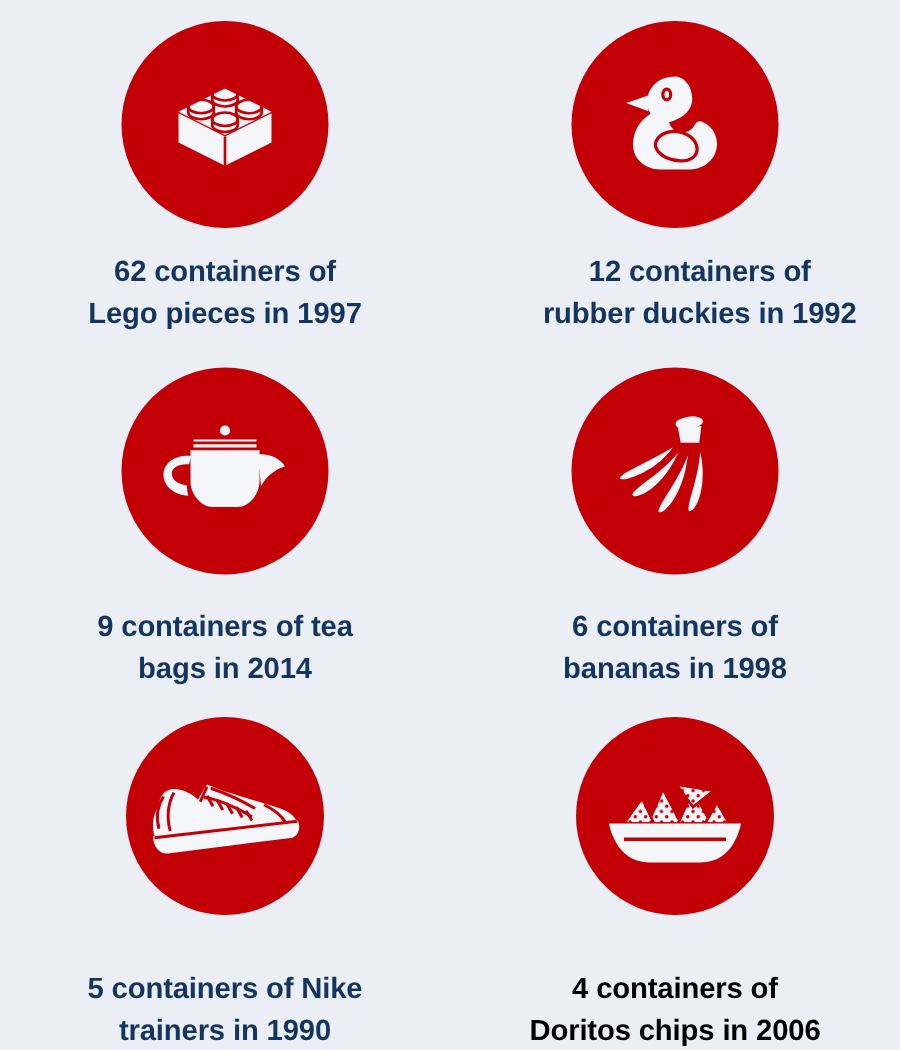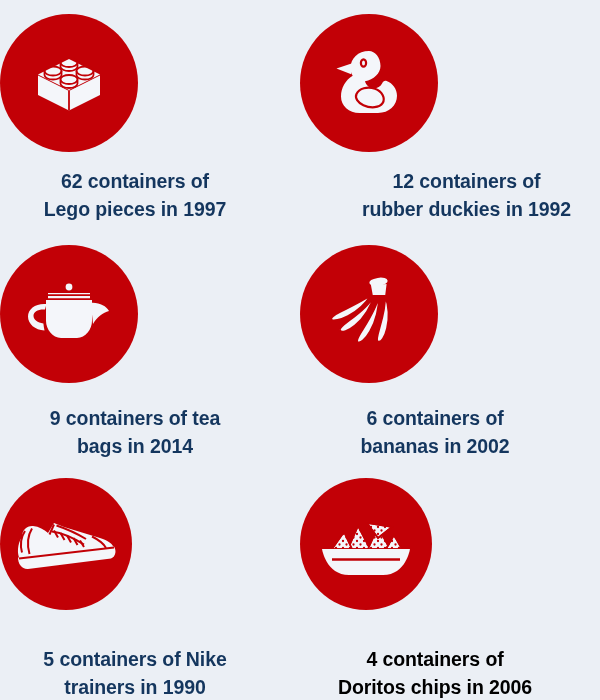--- a/index.html
+++ b/index.html
@@ -18,20 +18,21 @@
     width: 600px;
     height: 700px;
     display: grid;
     grid-template-columns: 1fr 1fr;
     grid-template-rows: 240px 230px 230px;
     box-sizing: border-box;
   }
   .cell {
     display: flex;
     flex-direction: column;
+    align-items: center;
     justify-content: flex-start;
     box-sizing: border-box;
   }
   .cell.r1 { padding-top: 14px; }
   .cell.r2 { padding-top: 5px; }
   .cell.r3 { padding-top: 8px; gap: 12px; }
 
   .badge {
     width: 138px;
     height: 138px;
@@ -184,21 +185,21 @@
                      C29.8 67 33 62.5 37 56 C44.5 44 51 33 53 22.5 Z"></path>
 
             <path d="M59 22.5 C62.5 32 63.5 45 61 55.5 C59 64 55 70 52 68.5
                      C49.8 67.4 51.5 62 53.5 55 C57 43 59.5 32 59 22.5 Z"></path>
           </g>
         </svg>
       </span>
     </div>
     <div class="caption" style="color: rgb(20, 54, 94);">
       <div>6 containers of</div>
-      <div>bananas in 2002</div>
+      <div>bananas in 1998</div>
     </div>
   </div>
 
   <div class="cell r3">
     <div class="badge" style="background: rgb(194, 0, 6);">
       <span>
         <svg width="104" height="62" viewBox="0 0 104 62" aria-hidden="true">
           <g fill="#F4F6FA">
 
             <path d="M8 24 C8 17 13 12.5 19 13 C25 13.5 30 16.5 34 20

